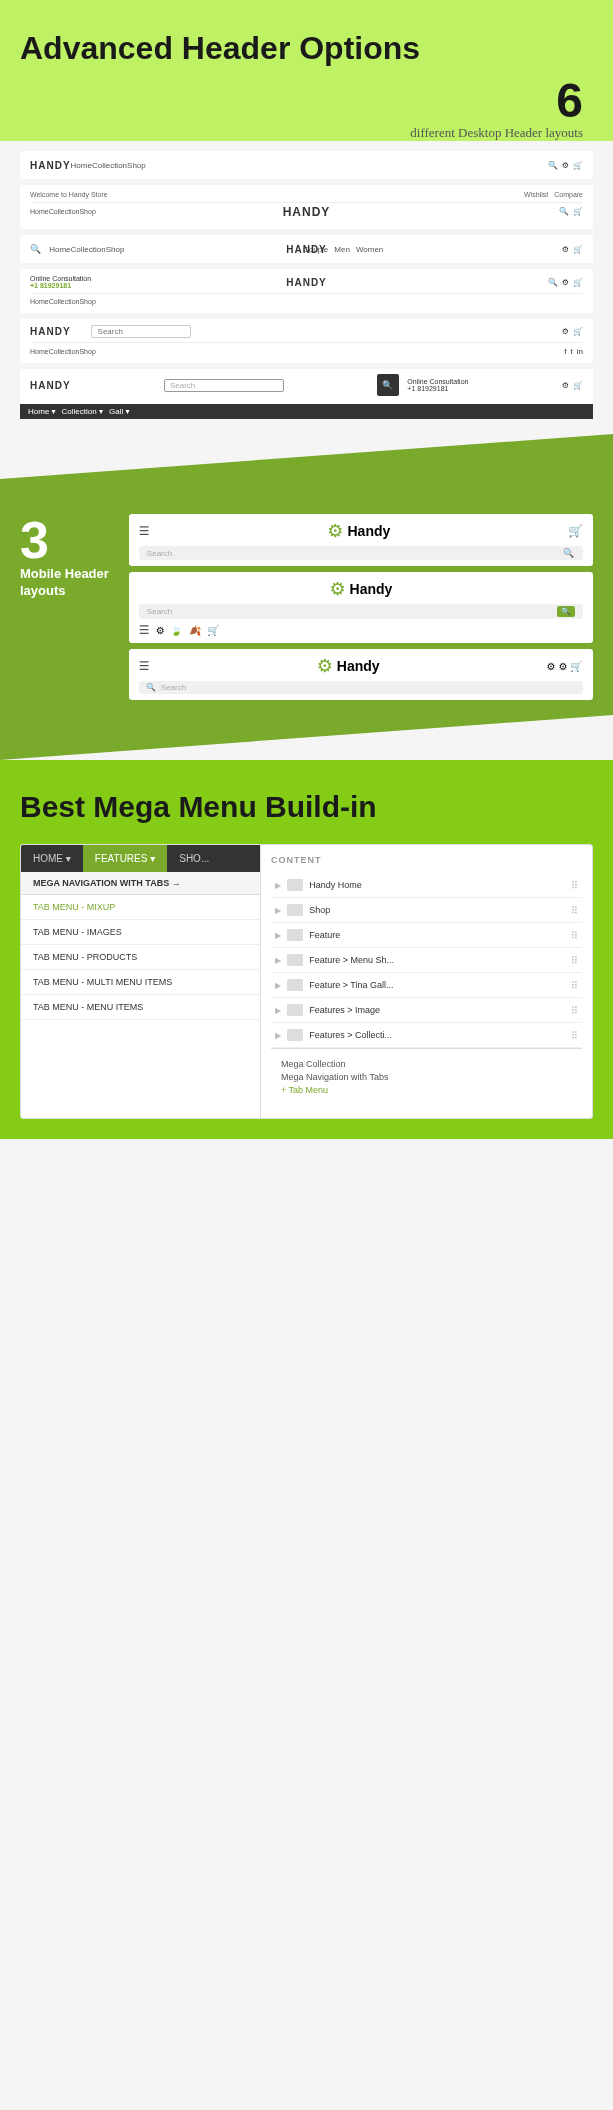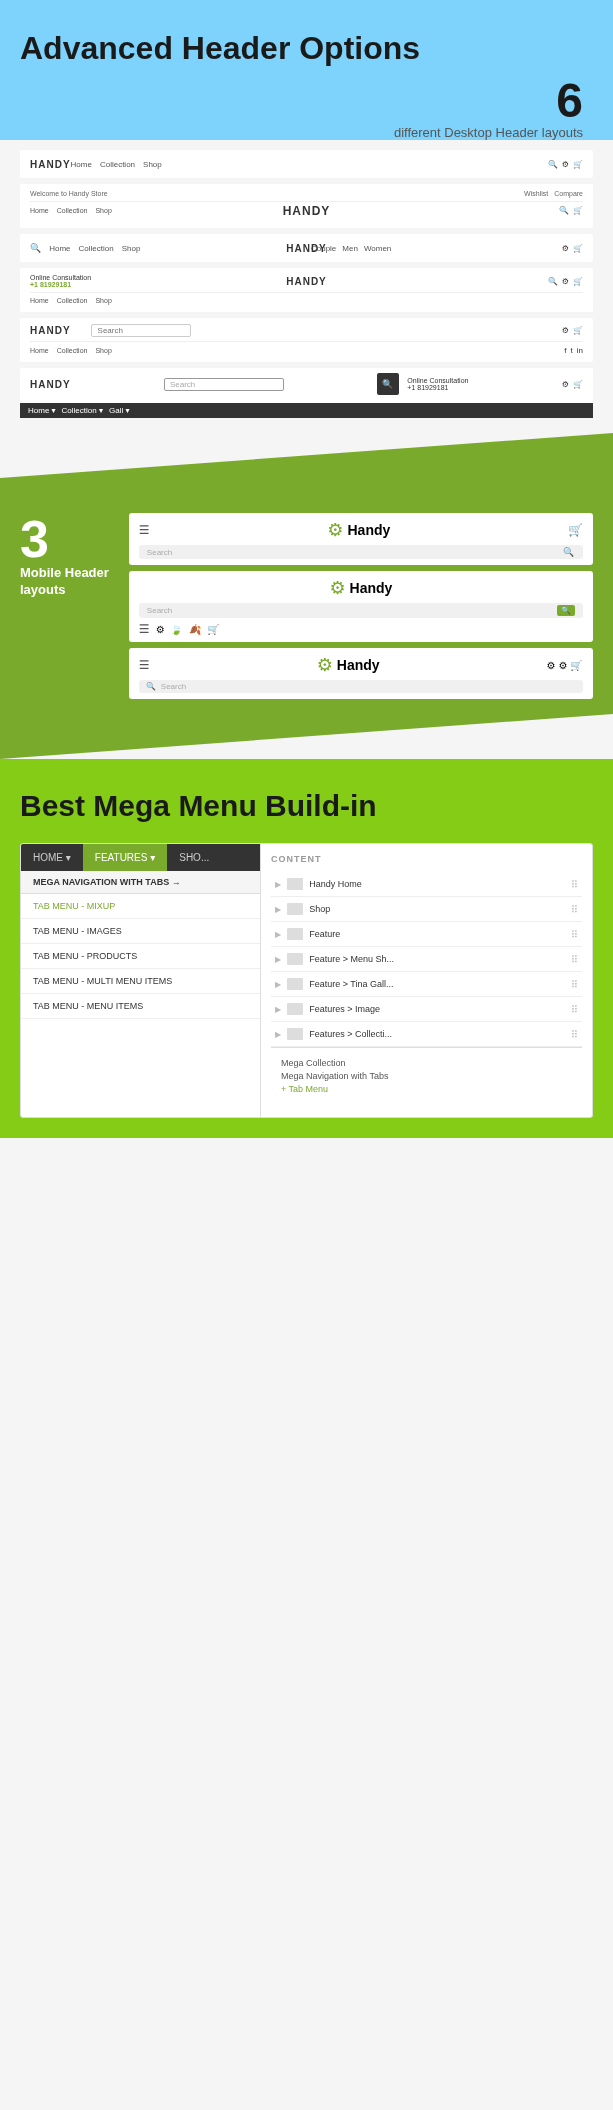--- a/index.html
+++ b/index.html
@@ -5,21 +5,21 @@
     * { box-sizing: border-box; margin: 0; padding: 0; }
     body {
       font-family: Arial, sans-serif;
       background: #f5f5f5;
       width: 613px;
       min-height: 2110px;
     }
 
     
     .section-header {
-      background: #7dd3fc;
+      background: #bef264;
       padding: 30px 20px 0 20px;
       position: relative;
     }
 
     .section-header h1 {
       font-size: 32px;
       font-weight: 800;
       color: #1a1a1a;
       margin-bottom: 10px;
     }
@@ -33,20 +33,21 @@
     .desktop-count-area .big-num {
       font-size: 48px;
       font-weight: 800;
       color: #1a1a1a;
       line-height: 1;
     }
 
     .desktop-count-area .sub-text {
       font-size: 13px;
       color: #555;
+      font-family: Liberation Serif, serif;
     }
 
     
     .header-card {
       background: white;
       margin-bottom: 6px;
       border-radius: 2px;
       padding: 6px 10px;
       min-height: 28px;
       display: flex;
@@ -57,21 +58,20 @@
     }
 
     .header-card .logo {
       font-weight: 800;
       font-size: 10px;
       letter-spacing: 1px;
     }
 
     .header-card .nav-items {
       display: flex;
-      gap: 8px;
       font-size: 8px;
       color: #555;
     }
 
     .header-card .right-icons {
       margin-left: auto;
       display: flex;
       gap: 4px;
       font-size: 8px;
     }

